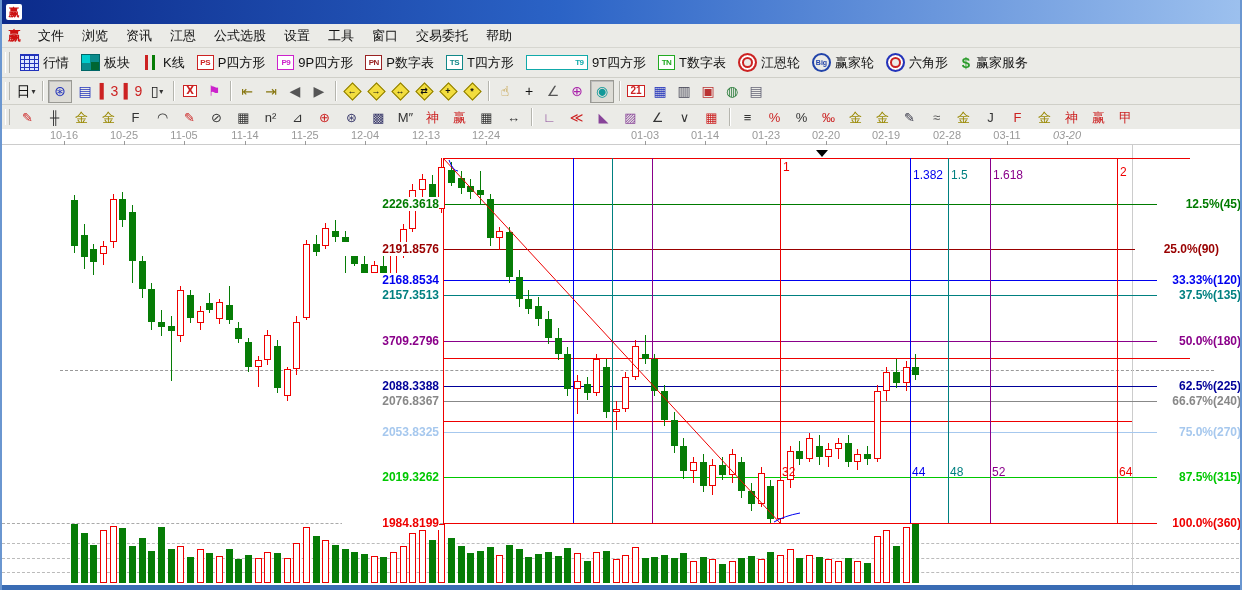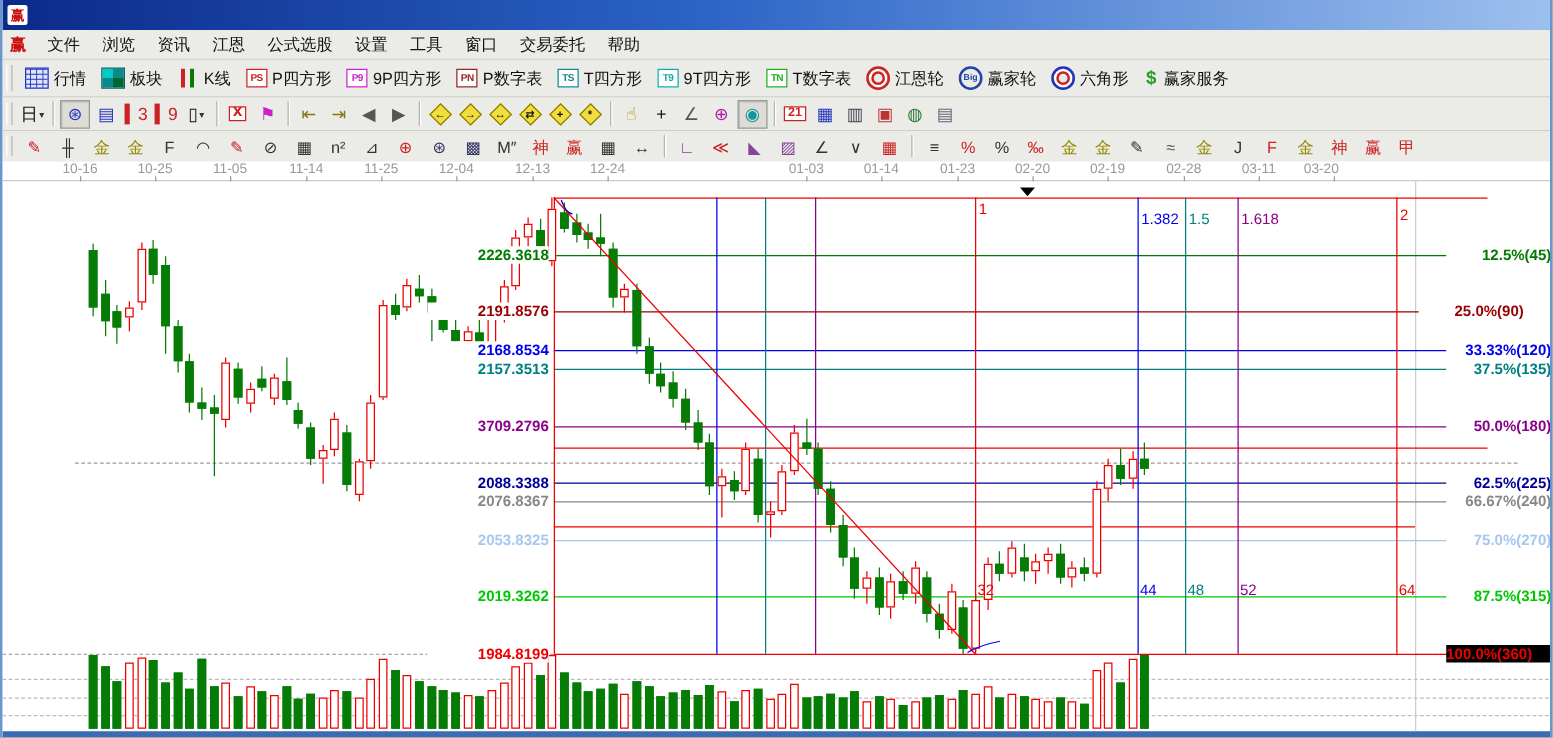--- a/index.html
+++ b/index.html
@@ -95,21 +95,21 @@
       </div>
       <div class="tbtn">
         <span class="bdg" style="color: rgb(153, 34, 34); border-color: rgb(153, 34, 34);">PN</span>
         <span class="tlbl">P数字表</span>
       </div>
       <div class="tbtn">
         <span class="bdg" style="color: rgb(17, 136, 136); border-color: rgb(17, 136, 136);">TS</span>
         <span class="tlbl">T四方形</span>
       </div>
       <div class="tbtn">
-        <span class="bdg" style="color: rgb(17, 170, 170); border-color: rgb(17, 170, 170);">T9</span>
+        <span class="bdg" style="color: rgb(17, 170, 170); border-color: rgb(17, 170, 170); padding-left: 45px;">T9</span>
         <span class="tlbl">9T四方形</span>
       </div>
       <div class="tbtn">
         <span class="bdg" style="color: rgb(34, 170, 34); border-color: rgb(34, 170, 34);">TN</span>
         <span class="tlbl">T数字表</span>
       </div>
       <div class="tbtn">
         <span class="ic ic-wheel-red"></span>
         <span class="tlbl">江恩轮</span>
       </div>
@@ -395,21 +395,21 @@
       <div style="left: 740px; top: 129px; width: 48px; text-align: center; color: rgb(153, 153, 153); font-size: 11px; z-index: 2;">01-23</div>
       <div style="left: 764px; top: 141px; width: 1px; height: 4px; background: rgb(153, 153, 153); z-index: 2;"></div>
       <div style="left: 800px; top: 129px; width: 48px; text-align: center; color: rgb(153, 153, 153); font-size: 11px; z-index: 2;">02-20</div>
       <div style="left: 824px; top: 141px; width: 1px; height: 4px; background: rgb(153, 153, 153); z-index: 2;"></div>
       <div style="left: 860px; top: 129px; width: 48px; text-align: center; color: rgb(153, 153, 153); font-size: 11px; z-index: 2;">02-19</div>
       <div style="left: 884px; top: 141px; width: 1px; height: 4px; background: rgb(153, 153, 153); z-index: 2;"></div>
       <div style="left: 921px; top: 129px; width: 48px; text-align: center; color: rgb(153, 153, 153); font-size: 11px; z-index: 2;">02-28</div>
       <div style="left: 945px; top: 141px; width: 1px; height: 4px; background: rgb(153, 153, 153); z-index: 2;"></div>
       <div style="left: 981px; top: 129px; width: 48px; text-align: center; color: rgb(153, 153, 153); font-size: 11px; z-index: 2;">03-11</div>
       <div style="left: 1005px; top: 141px; width: 1px; height: 4px; background: rgb(153, 153, 153); z-index: 2;"></div>
-      <div style="left: 1041px; top: 129px; width: 48px; text-align: left; color: rgb(153, 153, 153); font-size: 11px; z-index: 2;">03-20</div>
+      <div style="left: 1041px; top: 129px; width: 48px; text-align: center; color: rgb(153, 153, 153); font-size: 11px; z-index: 2; font-style: italic;">03-20</div>
       <div style="left: 1065px; top: 141px; width: 1px; height: 4px; background: rgb(153, 153, 153); z-index: 2;"></div>
       <div style="left: 0px; top: 523px; width: 441px; border-top: 1px dashed rgb(170, 170, 170); z-index: 1;"></div>
       <div style="left: 1130px; top: 523px; width: 112px; border-top: 1px dashed rgb(170, 170, 170); z-index: 1;"></div>
       <div style="left: 0px; top: 543px; width: 1242px; border-top: 1px dashed rgb(187, 187, 187); z-index: 1;"></div>
       <div style="left: 0px; top: 558px; width: 1242px; border-top: 1px dashed rgb(187, 187, 187); z-index: 1;"></div>
       <div style="left: 0px; top: 572px; width: 1242px; border-top: 1px dashed rgb(187, 187, 187); z-index: 1;"></div>
       <div style="left: 58px; top: 370px; width: 1154px; border-top: 1px dashed rgb(153, 153, 153); z-index: 1;"></div>
       <div style="left: 441px; top: 158px; width: 747px; height: 1px; background: rgb(238, 0, 0); z-index: 3;"></div>
       <div style="left: 441px; top: 204px; width: 715px; height: 1px; background: rgb(0, 123, 0); z-index: 3;"></div>
       <div style="left: 340px; top: 197px; width: 97px; text-align: right; color: rgb(0, 123, 0); font-weight: bold; font-size: 12px; z-index: 6; background: rgb(255, 255, 255);">2226.3618</div>
@@ -435,21 +435,21 @@
       <div style="left: 1155px; top: 394px; width: 84px; text-align: right; color: rgb(136, 136, 136); font-weight: bold; font-size: 12px; z-index: 6; background: rgb(255, 255, 255);">66.67%(240)</div>
       <div style="left: 441px; top: 421px; width: 689px; height: 1px; background: rgb(238, 0, 0); z-index: 3;"></div>
       <div style="left: 441px; top: 432px; width: 715px; height: 1px; background: rgb(166, 200, 238); z-index: 3;"></div>
       <div style="left: 340px; top: 425px; width: 97px; text-align: right; color: rgb(166, 200, 238); font-weight: bold; font-size: 12px; z-index: 6; background: rgb(255, 255, 255);">2053.8325</div>
       <div style="left: 1155px; top: 425px; width: 84px; text-align: right; color: rgb(166, 200, 238); font-weight: bold; font-size: 12px; z-index: 6; background: rgb(255, 255, 255);">75.0%(270)</div>
       <div style="left: 441px; top: 477px; width: 715px; height: 1px; background: rgb(0, 200, 0); z-index: 3;"></div>
       <div style="left: 340px; top: 470px; width: 97px; text-align: right; color: rgb(0, 200, 0); font-weight: bold; font-size: 12px; z-index: 6; background: rgb(255, 255, 255);">2019.3262</div>
       <div style="left: 1155px; top: 470px; width: 84px; text-align: right; color: rgb(0, 200, 0); font-weight: bold; font-size: 12px; z-index: 6; background: rgb(255, 255, 255);">87.5%(315)</div>
       <div style="left: 441px; top: 523px; width: 715px; height: 1px; background: rgb(238, 0, 0); z-index: 3;"></div>
       <div style="left: 340px; top: 516px; width: 97px; text-align: right; color: rgb(238, 0, 0); font-weight: bold; font-size: 12px; z-index: 6; background: rgb(255, 255, 255);">1984.8199</div>
-      <div style="left: 1155px; top: 516px; width: 84px; text-align: left; color: rgb(238, 0, 0); font-weight: bold; font-size: 12px; z-index: 6; background: #000000;">100.0%(360)</div>
+      <div style="left: 1155px; top: 516px; width: 84px; text-align: right; color: rgb(238, 0, 0); font-weight: bold; font-size: 12px; z-index: 6; background: #ffffff;">100.0%(360)</div>
       <div style="left: 441px; top: 158px; width: 1px; height: 365px; background: rgb(238, 0, 0); z-index: 3;"></div>
       <div style="left: 571px; top: 158px; width: 1px; height: 365px; background: rgb(0, 0, 238); z-index: 3;"></div>
       <div style="left: 610px; top: 158px; width: 1px; height: 365px; background: rgb(0, 128, 128); z-index: 3;"></div>
       <div style="left: 650px; top: 158px; width: 1px; height: 365px; background: rgb(138, 0, 138); z-index: 3;"></div>
       <div style="left: 778px; top: 158px; width: 1px; height: 365px; background: rgb(238, 0, 0); z-index: 3;"></div>
       <div style="left: 781px; top: 160px; color: rgb(238, 0, 0); font-size: 12px; z-index: 6;">1</div>
       <div style="left: 780px; top: 465px; color: rgb(238, 0, 0); font-size: 12px; z-index: 6;">32</div>
       <div style="left: 908px; top: 158px; width: 1px; height: 365px; background: rgb(0, 0, 238); z-index: 3;"></div>
       <div style="left: 911px; top: 168px; color: rgb(0, 0, 238); font-size: 12px; z-index: 6;">1.382</div>
       <div style="left: 910px; top: 465px; color: rgb(0, 0, 238); font-size: 12px; z-index: 6;">44</div>

